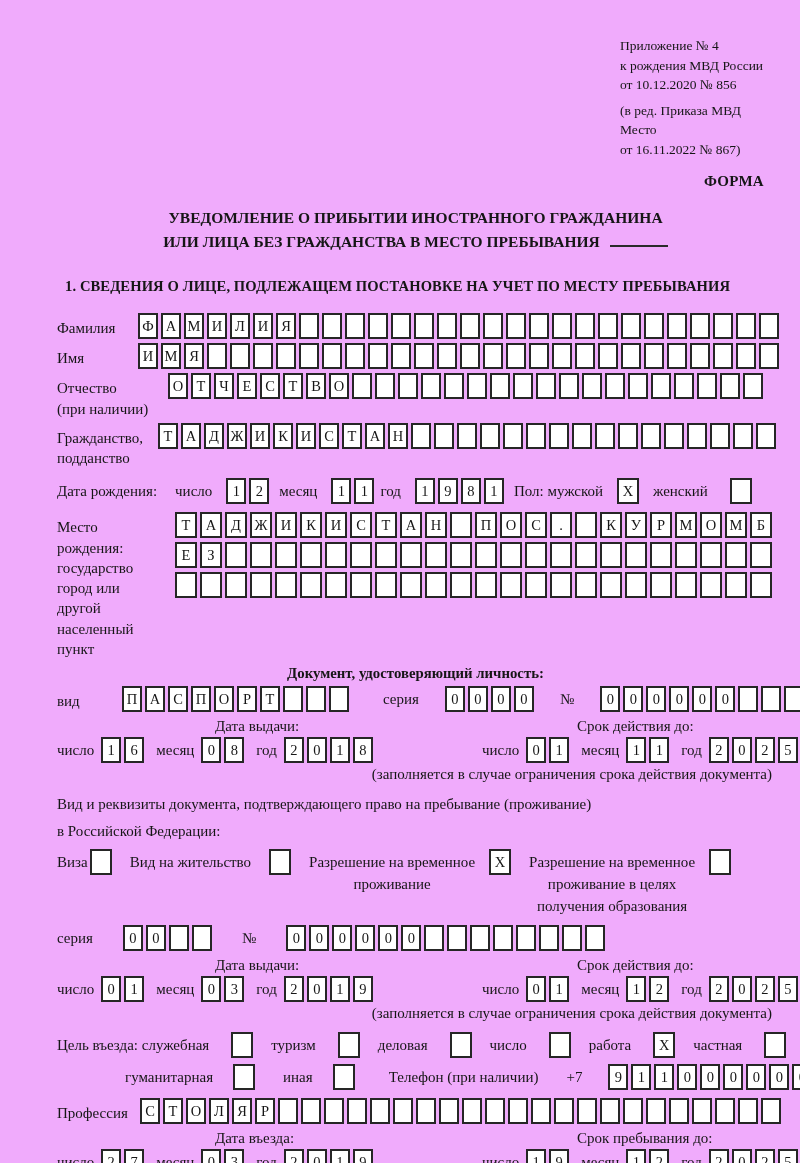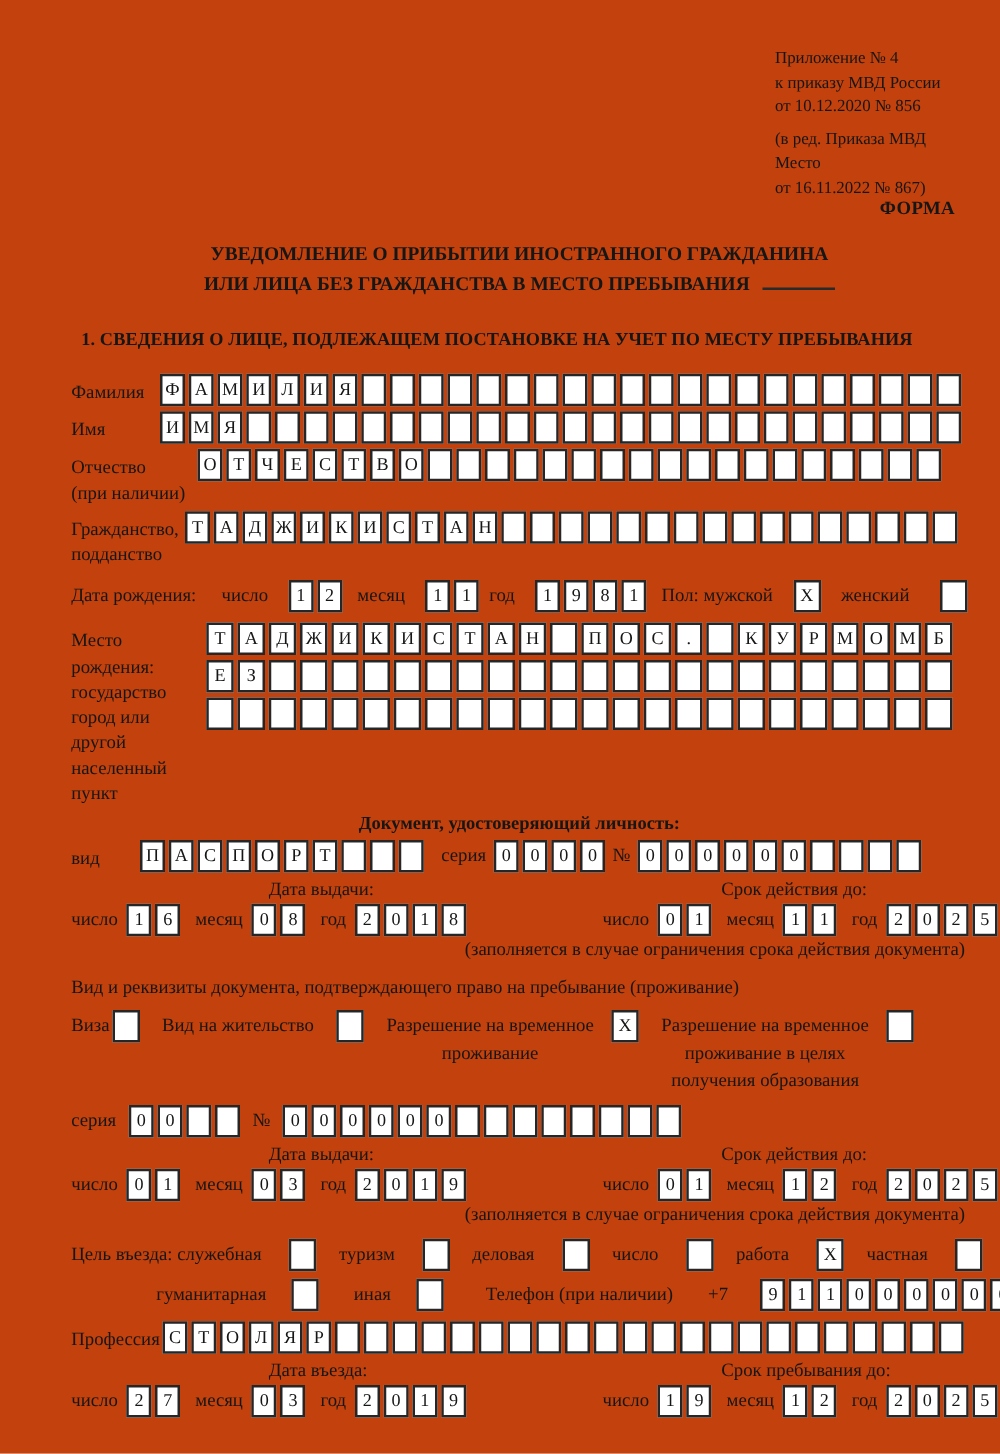--- a/index.html
+++ b/index.html
@@ -1,57 +1,57 @@
 <!DOCTYPE html>
 <html><head>
 <meta charset="utf-8">
 <style>
   * { box-sizing: border-box; margin: 0; padding: 0; }
   html,body { background:#ffffff; }
   .page {
     position: relative;
     width: 800px; height: 1163px;
-    background: #c2410c;
+    background: #f0abfc;
     color: #161616;
     font-family: "Liberation Serif", "DejaVu Serif", serif;
     font-size: 15px;
     padding: 36px 26px 16px 57px;
     overflow: hidden;
   }
   
   .hdr-right { margin-left: 563px; font-size: 13.5px; line-height: 1.45; }
   .hdr-sub { margin-top: 6px; }
-  .forma { text-align: right; padding-right: 10px; font-weight: bold; font-size: 15px; margin-top: 0; letter-spacing: .3px; }
+  .forma { text-align: right; padding-right: 10px; font-weight: bold; font-size: 15px; margin-top: 14px; letter-spacing: .3px; }
   
   .title { text-align: center; font-weight: bold; font-size: 15.5px; line-height: 1.55; margin-top: 16px; }
   .title-underline { display: inline-block; width: 58px; border-bottom: 2.5px solid #2a2a2a; margin-left: 10px; height: 14px; }
   .sec-heading { font-weight: bold; font-size: 14.6px; margin-top: 24px; margin-left: 8px; letter-spacing: .1px; }
   
-  .frow { display: flex; align-items: flex-start; margin-top: 4px; }
+  .frow { display: flex; align-items: flex-start; margin-top: 4px; gap: 10px; }
   .flabel { flex: none; padding-top: 5px; line-height: 1.35; }
   .cells { display: flex; gap: 3px; flex: none; }
   .cell {
     flex: none; width: 20px; height: 26px;
     border: 2px solid #262626;
     display: flex; align-items: center; justify-content: center;
     font-size: 14.5px; line-height: 1; background: #fff;
   }
   .cells.wide .cell { width: 22px; }
   .cells.cb .cell { width: 22px; }
   .stack { display: flex; flex-direction: column; gap: 4px; }
   .ilabel { padding-top: 5px; flex: none; }
   
   .w-surname { width: 71px; }
   .w-patro { width: 101px; }
   .w-citiz { width: 91px; }
   .w-bplace { width: 108px; }
   .w-doctype { width: 55px; }
   .w-prof { width: 73px; }
   
-  .bdate-row { display: flex; align-items: flex-start; margin-top: 10px; justify-content: space-between; }
+  .bdate-row { display: flex; align-items: flex-start; margin-top: 10px; }
   .bdate-row .ilabel { padding-right: 8px; }
   .gap6 { width: 6px; flex: none; } .gap10 { width: 10px; flex: none; }
   .gap14 { width: 14px; flex: none; } .gap18 { width: 18px; flex: none; }
   
   .doc-heading { text-align: center; font-weight: bold; margin-top: 6px; font-size: 14.8px; }
   
   .dualdate { display: flex; margin-top: 6px; }
   .ddcol { flex: none; }
   .ddcol.left { width: 425px; }
   .ddcol.right { flex: 1; }
@@ -76,21 +76,21 @@
   .purpose-row2 .cells { margin-right: 12px; }
   .mt8 { margin-top: 8px; }
 </style>
 </head>
 <body>
 
 <div class="page">
 
   <div class="hdr-right">
     <div>Приложение № 4</div>
-    <div>к приказу МВД России</div>
+    <div>к рождения МВД России</div>
     <div>от 10.12.2020 № 856</div>
     <div class="hdr-sub">
       <div>(в ред. Приказа МВД Место</div>
       <div>от 16.11.2022 № 867)</div>
     </div>
   </div>
   <div class="forma">ФОРМА</div>
 
   <div class="title">
     <div>УВЕДОМЛЕНИЕ О ПРИБЫТИИ ИНОСТРАННОГО ГРАЖДАНИНА</div>
@@ -453,20 +453,21 @@
             <span class="cell">2</span>
             <span class="cell">5</span>
           </span>
       </div>
     </div>
   </div>
   <div class="ddnote">(заполняется в случае ограничения срока действия документа)</div>
 
   <div class="para">
     <div>Вид и реквизиты документа, подтверждающего право на пребывание (проживание)</div>
+    <div>в Российской Федерации:</div>
   </div>
 
   <div class="permit-row">
     <span class="ilabel" style="padding-right:2px">Виза</span>
     <span class="cells cb">
         <span class="cell"></span>
       </span>
     <span class="gap18"></span>
     <span class="ilabel">Вид на жительство</span>
     <span class="gap18"></span>

